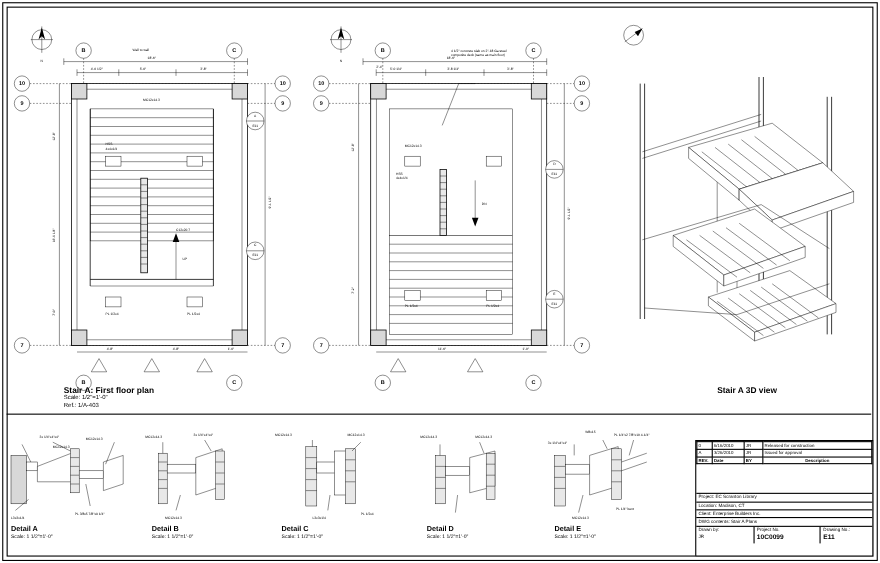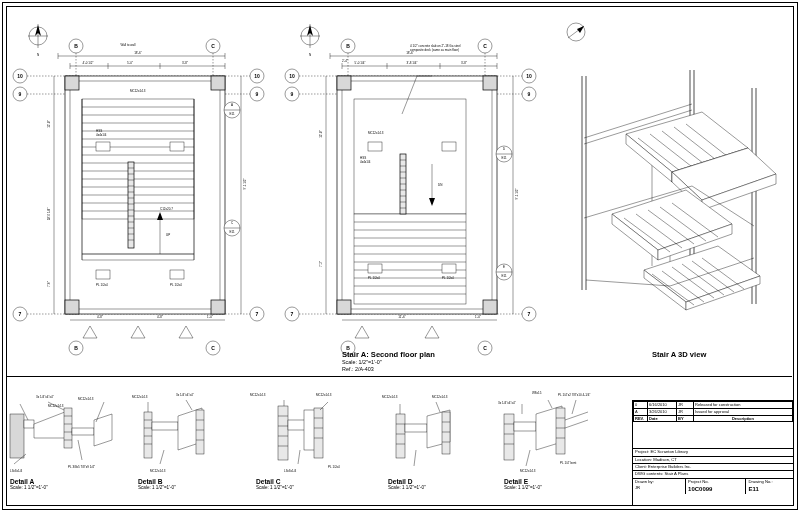--- a/index.html
+++ b/index.html
@@ -176,20 +176,25 @@
       <text x="236" y="170" class="lbl2" text-anchor="middle" transform="rotate(-90 236 170)">9'-1 1/2"</text>
 
       <text x="86" y="118" class="lbl2">HSS</text>
       <text x="86" y="122" class="lbl2">4x4x1/4</text>
       <text x="120" y="78" class="lbl2">MC12x14.3</text>
       <text x="150" y="196" class="lbl2">C12x20.7</text>
       <text x="86" y="272" class="lbl2">PL 1/2x4</text>
       <text x="160" y="272" class="lbl2">PL 1/2x4</text>
     </svg>
   </div>
+  <div class="abs" style="left:58px;top:350px;">
+    <div class="plan-title">Stair A: First floor plan</div>
+    <div class="plan-sub">Scale: 1/2"=1'-0"</div>
+    <div class="plan-sub">Ref.: 1/A-403</div>
+  </div>
 
   <div class="abs" style="left:282px;top:14px;width:265px;height:350px;">
     <svg width="265" height="350" viewBox="0 0 265 350">
       <g>
         <circle cx="28" cy="22" r="9" class="ln thin"></circle>
         <line x1="28" y1="10" x2="28" y2="34" class="ln thin"></line>
         <line x1="18" y1="22" x2="38" y2="22" class="ln thin"></line>
         <path d="M28 11 L25 22 L28 19 L31 22 Z" fill="#000"></path>
         <text x="28" y="42" class="lbl2" text-anchor="middle">N</text>
       </g>
@@ -305,25 +310,20 @@
       <line x1="231" y1="62" x2="231" y2="300" class="ln thin"></line>
       <text x="236" y="180" class="lbl2" text-anchor="middle" transform="rotate(-90 236 180)">9'-1 1/2"</text>
 
       <text x="86" y="120" class="lbl2">MC12x14.3</text>
       <text x="78" y="145" class="lbl2">HSS</text>
       <text x="78" y="149" class="lbl2">4x4x1/4</text>
       <text x="86" y="265" class="lbl2">PL 1/2x4</text>
       <text x="160" y="265" class="lbl2">PL 1/2x4</text>
       <text x="60" y="48" class="lbl2">2'-4"</text>
     </svg>
-  </div>
-  <div class="abs" style="left:342px;top:350px;">
-    <div class="plan-title">Stair A: Second floor plan</div>
-    <div class="plan-sub">Scale: 1/2"=1'-0"</div>
-    <div class="plan-sub">Ref.: 2/A-403</div>
   </div>
 
   <div class="abs" style="left:552px;top:18px;width:238px;height:335px;">
     <svg width="238" height="335" viewBox="0 0 238 335">
       <g>
         <circle cx="24" cy="14" r="9" class="ln thin"></circle>
         <line x1="16" y1="20" x2="32" y2="8" class="ln thin"></line>
         <path d="M32 8 L25 11 L28 15 Z" fill="#000"></path>
       </g>
 

